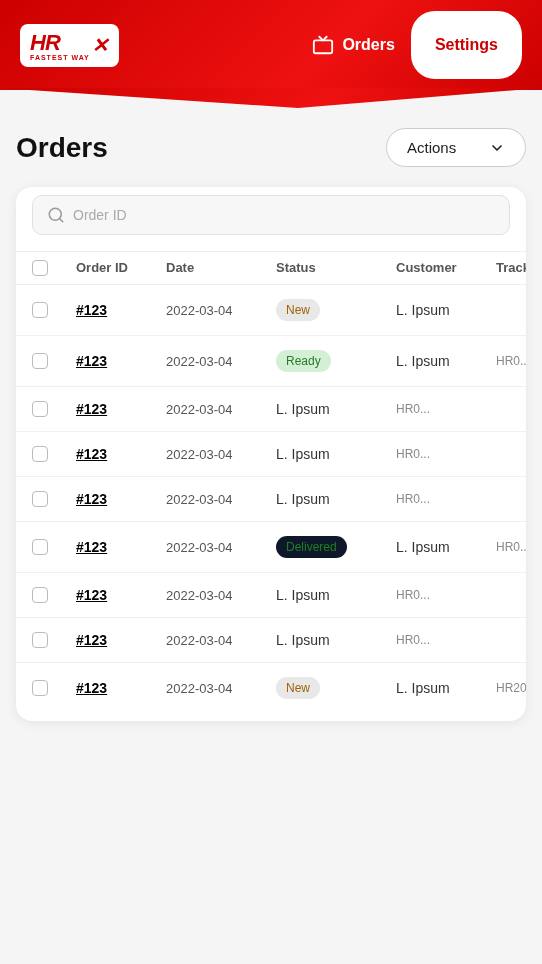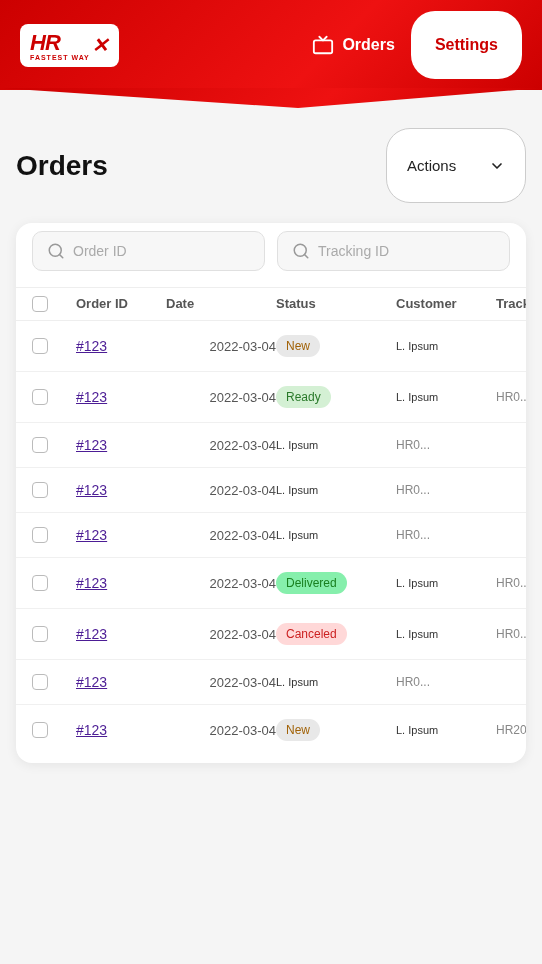--- a/index.html
+++ b/index.html
@@ -98,21 +98,21 @@
       font-weight: 700;
       color: #111;
     }
     .actions-dropdown {
       display: flex;
       align-items: center;
       gap: 8px;
       background: white;
       border: 1.5px solid #ccc;
       border-radius: 24px;
-      padding: 28px 20px;
+      padding: 10px 20px;
       font-size: 15px;
       font-weight: 500;
       color: #222;
       cursor: pointer;
       min-width: 140px;
       justify-content: space-between;
     }
     .actions-dropdown svg { width: 16px; height: 16px; }
 
     
@@ -180,56 +180,55 @@
     .cb {
       width: 16px;
       height: 16px;
       border: 1.5px solid #bbb;
       border-radius: 4px;
       background: white;
       cursor: pointer;
     }
     .order-id-link {
       font-size: 14px;
-      font-weight: 400;
-      color: #4c1d95;
+      font-weight: 700;
+      color: #000000;
       text-decoration: underline;
       cursor: pointer;
     }
     .date-cell {
       font-size: 13px;
       color: #555;
-      text-align: right;
     }
     .tracking-cell {
       font-size: 12px;
       color: #888;
       overflow: hidden;
       text-overflow: ellipsis;
       white-space: nowrap;
     }
     .customer-cell {
-      font-size: 11px;
+      font-size: 14px;
       color: #333;
     }
 
     
     .badge {
       display: inline-block;
       padding: 4px 10px;
       border-radius: 20px;
       font-size: 12px;
       font-weight: 500;
     }
     .badge-new { background: #e8e8e8; color: #a16207; }
     .badge-ready { background: #d4f0d4; color: #2a7a2a; }
     .badge-in-delivery { background: #fff0d4; color: #a06010; }
     .badge-in-return { background: #ffe8cc; color: #c05800; }
     .badge-returned { background: #d0f0e0; color: #1a7a50; }
-    .badge-delivered { background: #86efac; color: #1a8020; }
+    .badge-delivered { background: #0f172a; color: #1a8020; }
     .badge-canceled { background: #ffd8d8; color: #cc2222; }
     .badge-error { background: #ffd8d8; color: #cc2222; }
   </style>
 </head>
 <body>
 
 <div class="header">
   <div class="logo-container">
     <div class="logo-box">
       <div>
@@ -266,27 +265,20 @@
 
   <div class="card">
 
     <div class="search-row">
       <div class="search-box">
         <svg viewBox="0 0 24 24" fill="none" stroke="#999" stroke-width="2" stroke-linecap="round" stroke-linejoin="round">
           <circle cx="11" cy="11" r="8"></circle>
             <line x1="21" y1="21" x2="16.65" y2="16.65"></line>
         </svg>
         <input class="search-input" type="text" placeholder="Order ID" style="">
-      </div>
-      <div class="search-box">
-        <svg viewBox="0 0 24 24" fill="none" stroke="#999" stroke-width="2" stroke-linecap="round" stroke-linejoin="round">
-          <circle cx="11" cy="11" r="8"></circle>
-            <line x1="21" y1="21" x2="16.65" y2="16.65"></line>
-        </svg>
-        <input class="search-input" type="text" placeholder="Tracking ID" style="">
       </div>
     </div>
 
     <div class="table-header">
       <div class="checkbox-cell">
         <div class="cb"></div>
       </div>
       <div class="th">Order ID</div>
       <div class="th">Date</div>
       <div class="th">Status</div>
@@ -357,23 +349,20 @@
     </div>
     <div class="customer-cell">L. Ipsum</div>
     <div class="tracking-cell">HR0...</div>
   </div>
         <div class="table-row">
     <div class="checkbox-cell">
       <div class="cb"></div>
     </div>
     <div class="order-id-link">#123</div>
     <div class="date-cell">2022-03-04</div>
-    <div>
-      <span class="badge badge-canceled">Canceled</span>
-    </div>
     <div class="customer-cell">L. Ipsum</div>
     <div class="tracking-cell">HR0...</div>
   </div>
         <div class="table-row">
     <div class="checkbox-cell">
       <div class="cb"></div>
     </div>
     <div class="order-id-link">#123</div>
     <div class="date-cell">2022-03-04</div>
     <div class="customer-cell">L. Ipsum</div>

